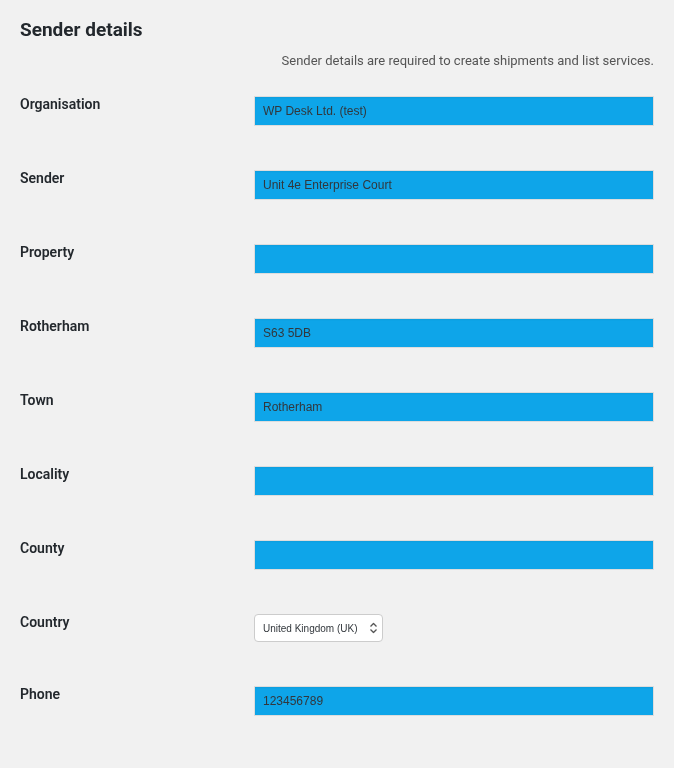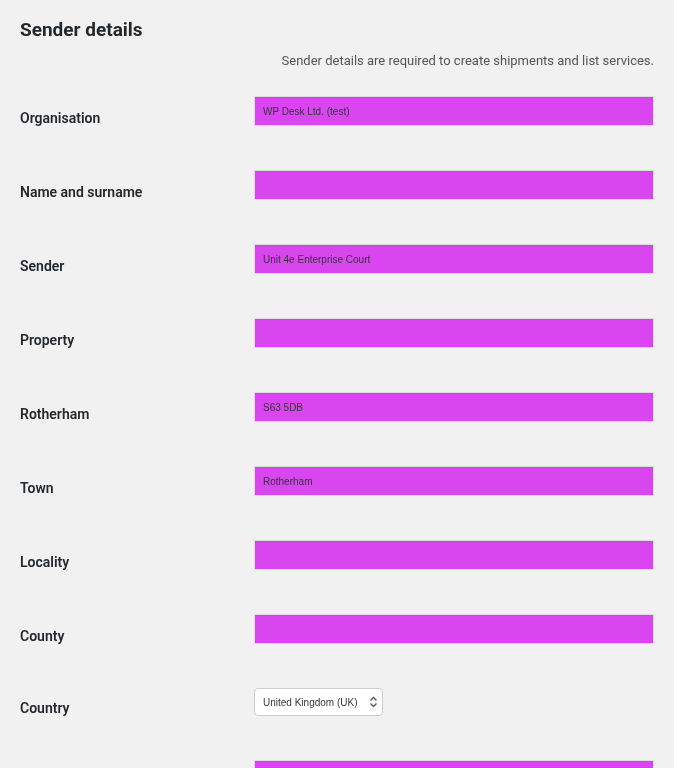--- a/index.html
+++ b/index.html
@@ -25,43 +25,43 @@
       font-size: 13px;
       color: #555;
       margin-bottom: 28px;
       text-align: right;
     }
     .form-table {
       width: 100%;
     }
     .form-row {
       display: flex;
-      align-items: flex-end;
+      align-items: flex-start;
       margin-bottom: 44px;
     }
     .form-row:last-child {
       margin-bottom: 10px;
     }
     .form-label {
       width: 234px;
       flex-shrink: 0;
       font-size: 14px;
       font-weight: 600;
       color: #23282d;
     }
     .form-control-wrap {
       flex: 1;
     }
     .text-input {
       width: 100%;
       height: 30px;
       padding: 4px 8px;
-      font-size: 10px;
+      font-size: 12px;
       color: #32373c;
-      background-color: #d946ef;
+      background-color: #0ea5e9;
       border: 1px solid #ddd;
       border-radius: 0;
       box-shadow: inset 0 1px 2px rgba(0,0,0,0.05);
     }
     .select-wrap {
       position: relative;
       display: inline-block;
     }
     .select-input {
       height: 28px;
@@ -98,26 +98,20 @@
 
   <div class="form-table">
 
     <div class="form-row">
       <label class="form-label">Organisation</label>
       <div class="form-control-wrap">
         <input type="text" class="text-input" value="WP Desk Ltd. (test)" style="">
       </div>
     </div>
 
-    <div class="form-row">
-      <label class="form-label">Name and surname</label>
-      <div class="form-control-wrap">
-        <input type="text" class="text-input" value="" style="">
-      </div>
-    </div>
 
     <div class="form-row">
       <label class="form-label">Sender</label>
       <div class="form-control-wrap">
         <input type="text" class="text-input" value="Unit 4e Enterprise Court" style="">
       </div>
     </div>
 
     <div class="form-row">
       <label class="form-label">Property</label>

